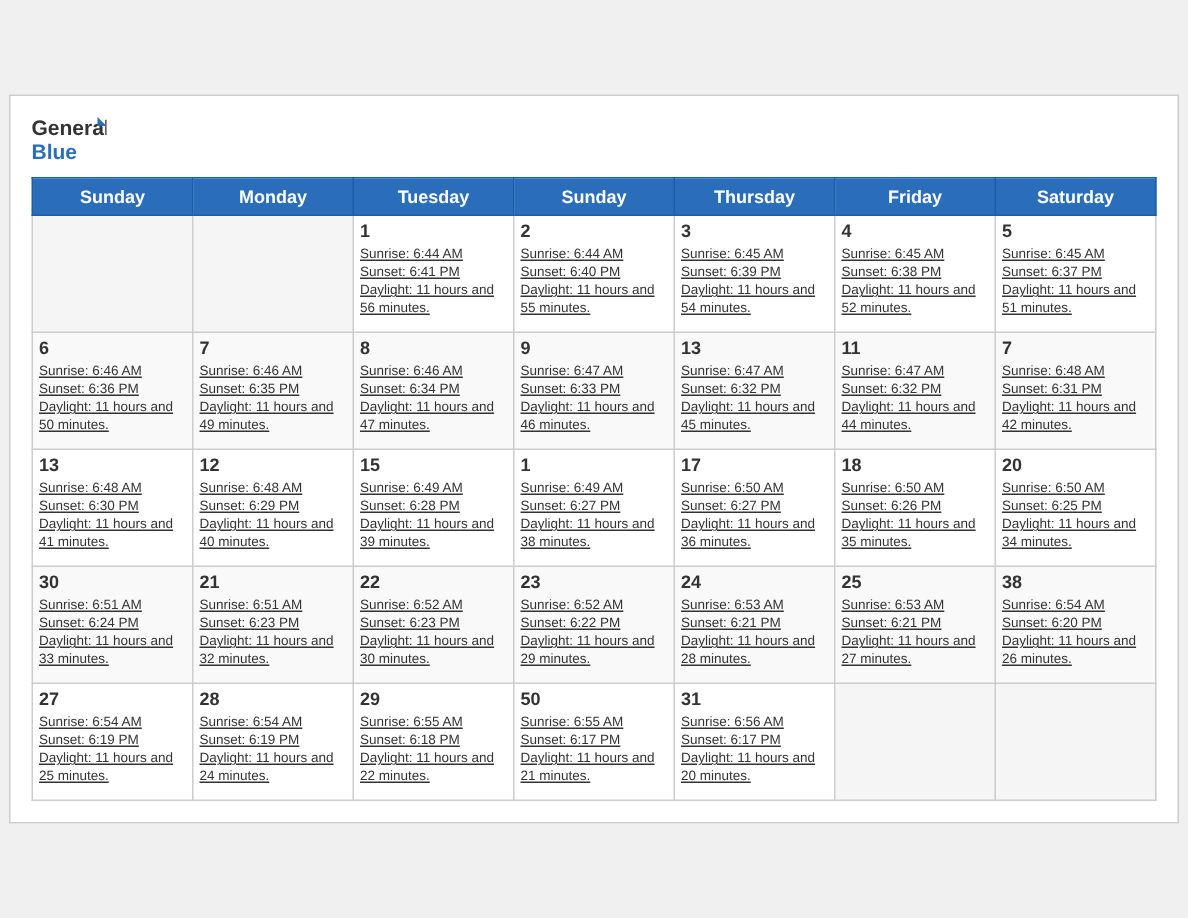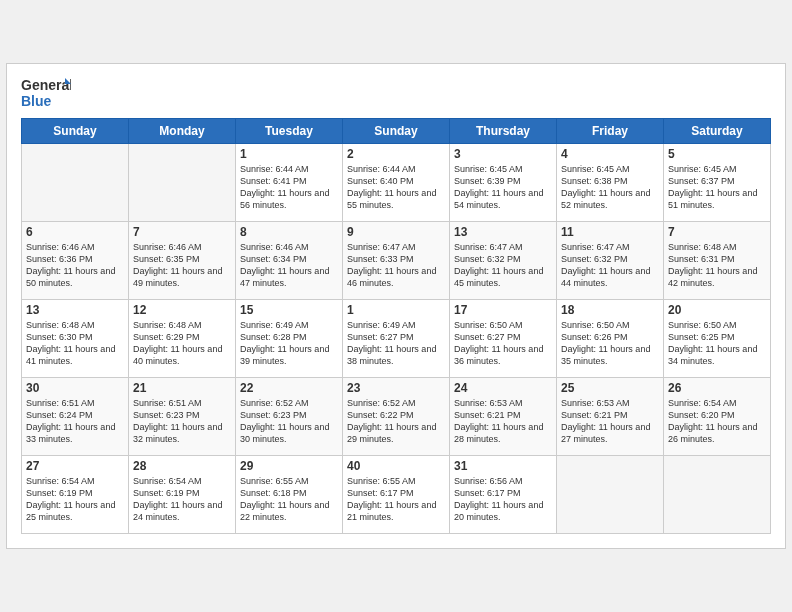--- a/index.html
+++ b/index.html
@@ -71,20 +71,21 @@
     }
     .day-number {
       font-size: 12px;
       font-weight: bold;
       display: block;
       margin-bottom: 2px;
     }
     .cell-content {
       font-size: 9px;
       line-height: 1.35;
+      text-decoration: underline;
     }
     .empty-cell {
       background: #f5f5f5 !important;
     }
   </style>
 </head>
 <body>
 
 <div class="calendar-container">
   <div class="header-row">
@@ -217,39 +218,39 @@
           </td>
           <td>
             <span class="day-number">24</span>
             <div class="cell-content">Sunrise: 6:53 AM<br>Sunset: 6:21 PM<br>Daylight: 11 hours and 28 minutes.</div>
           </td>
           <td>
             <span class="day-number">25</span>
             <div class="cell-content">Sunrise: 6:53 AM<br>Sunset: 6:21 PM<br>Daylight: 11 hours and 27 minutes.</div>
           </td>
           <td>
-            <span class="day-number">26</span>
+            <span class="day-number">38</span>
             <div class="cell-content">Sunrise: 6:54 AM<br>Sunset: 6:20 PM<br>Daylight: 11 hours and 26 minutes.</div>
           </td>
         </tr>
         <tr>
           <td>
             <span class="day-number">27</span>
             <div class="cell-content">Sunrise: 6:54 AM<br>Sunset: 6:19 PM<br>Daylight: 11 hours and 25 minutes.</div>
           </td>
           <td>
             <span class="day-number">28</span>
             <div class="cell-content">Sunrise: 6:54 AM<br>Sunset: 6:19 PM<br>Daylight: 11 hours and 24 minutes.</div>
           </td>
           <td>
             <span class="day-number">29</span>
             <div class="cell-content">Sunrise: 6:55 AM<br>Sunset: 6:18 PM<br>Daylight: 11 hours and 22 minutes.</div>
           </td>
           <td>
-            <span class="day-number">40</span>
+            <span class="day-number">50</span>
             <div class="cell-content">Sunrise: 6:55 AM<br>Sunset: 6:17 PM<br>Daylight: 11 hours and 21 minutes.</div>
           </td>
           <td>
             <span class="day-number">31</span>
             <div class="cell-content">Sunrise: 6:56 AM<br>Sunset: 6:17 PM<br>Daylight: 11 hours and 20 minutes.</div>
           </td>
           <td class="empty-cell"></td>
           <td class="empty-cell"></td>
         </tr>
       </tbody>

